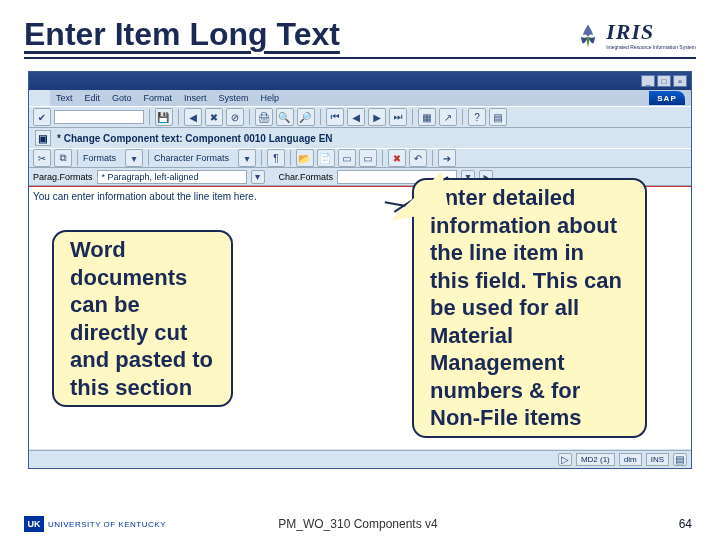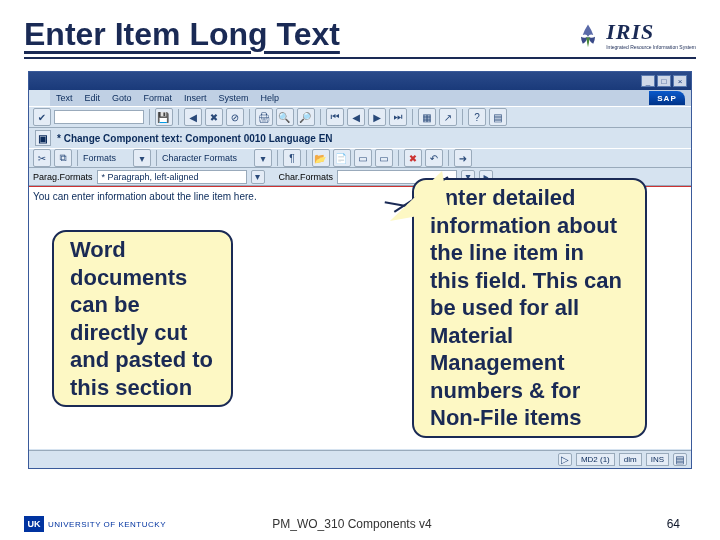--- a/index.html
+++ b/index.html
@@ -17,38 +17,38 @@
   .winbtn { width: 14px; height: 12px; background: #cfd8e8; border: 1px solid #5a7ab0; font-size: 8px; display:flex; align-items:center; justify-content:center; color:#1a3a7a; }
   .menubar { height: 16px; background: #c0d0e4; display: flex; align-items: center; gap: 12px; padding: 0 6px; font-size: 9px; color: #0a2a5a; justify-content: space-between; margin-left: 21px; }
   .menubar-left { display:flex; gap:12px; }
   .sap-logo { width: 36px; height: 14px; background: linear-gradient(#0a5acc,#003388); color:#fff; font-size:8px; font-weight:bold; display:flex; align-items:center; justify-content:center; border-radius: 0 8px 0 0; letter-spacing:1px;}
   .toolbar1 { height: 22px; background: #d6e3f0; border-top: 1px solid #fff; border-bottom: 1px solid #9ab; display: flex; align-items: center; gap: 3px; padding: 0 4px; }
   .tb-btn { width: 18px; height: 18px; background: #e4ecf6; border: 1px solid #9ab; border-radius: 2px; display:flex; align-items:center; justify-content:center; font-size:10px; color:#2a4a7a;}
   .tb-sep { width: 1px; height: 16px; background: #9ab; margin: 0 2px; }
   .subtitle { height: 20px; background: #d6e3f0; display: flex; align-items: center; gap: 6px; padding: 0 6px; font-size: 10px; color: #0a2a5a; font-weight: bold; }
   .sub-icon { width: 16px; height: 16px; background: #e4ecf6; border: 1px solid #9ab; display:flex;align-items:center;justify-content:center; font-size:10px;}
   .toolbar2 { height: 20px; background: #d6e3f0; border-top: 1px solid #fff; border-bottom: 1px solid #9ab; display: flex; align-items: center; gap: 3px; padding: 0 4px; }
-  .fmt-label { font-size: 9px; color:#0a2a5a; margin-right:14px;}
+  .fmt-label { font-size: 9px; color:#0a2a5a; margin-right:6px;}
   .datarow { height: 18px; background: #d6e3f0; display:flex; align-items:center; gap:4px; padding: 0 4px; font-size:9px; border-bottom:1px solid #9ab;}
   .datacell { background:#fff; border:1px solid #9ab; height:14px; padding: 0 4px; font-size:9px; color:#0a2a5a; display:flex; align-items:center;}
   .editor { background:#fff; flex:1; padding: 4px; height:calc(398px - 18px - 16px - 22px - 20px - 20px - 18px - 22px); font-size:10px; color:#0a2a5a;}
   .redline { border-top:1px solid #cc3333; }
   .statusbar { position:absolute; bottom:0; left:0; right:0; height:18px; background:#d6e3f0; border-top:1px solid #9ab; display:flex; align-items:center; justify-content:flex-end; padding:0 4px; gap:4px; font-size:8px; color:#0a2a5a;}
   .status-cell { background:#e4ecf6; border:1px solid #9ab; padding:0 4px; height:13px; display:flex; align-items:center;}
   
   .callout { position: absolute; background: #fdf8c4; border: 2px solid #1a2a55; border-radius: 14px; padding: 4px 16px; font-size: 22px; color: #1a2a55; font-weight: bold; line-height: 1.25; }
   .callout-left { left: 52px; top: 230px; width: 181px; }
   .callout-right { left: 412px; top: 178px; width: 235px; }
   .tail { position: absolute; width: 0; height: 0; }
   
   .tail-right-fill { border-right: 60px solid #fdf8c4; border-top: 40px solid transparent; left: -28px; top: -4px; transform: rotate(-10deg); }
   .tail-right-stroke { position:absolute; width:64px; height:2px; background:#1a2a55; left:-30px; top:-4px; transform: rotate(-33deg); transform-origin: right center;}
   .tail-right-stroke2 { position:absolute; width:50px; height:2px; background:#1a2a55; left:-30px; top:30px; transform: rotate(10deg); transform-origin: right center;}
   
-  .footer { position:absolute; bottom: 8px; left:0; right:16px; display:flex; align-items:center; justify-content:space-between; padding: 0 24px; font-size: 12px; color:#333; }
+  .footer { position:absolute; bottom: 8px; left:0; right:4px; display:flex; align-items:center; justify-content:space-between; padding: 0 24px; font-size: 12px; color:#333; }
   .uk-logo { display:flex; align-items:center; gap:4px; }
   .uk-box { width: 20px; height: 16px; background:#0033a0; color:#fff; font-size:9px; font-weight:bold; display:flex; align-items:center; justify-content:center;}
   .uk-text { font-size:8px; color:#0033a0; letter-spacing:0.5px;}
   .footer-center { position:absolute; left:50%; transform:translateX(-50%); }
   .pagenum { color:#0f172a;text-align:right; }
 </style>
 </head>
 <body>
 
 <div class="slide">

